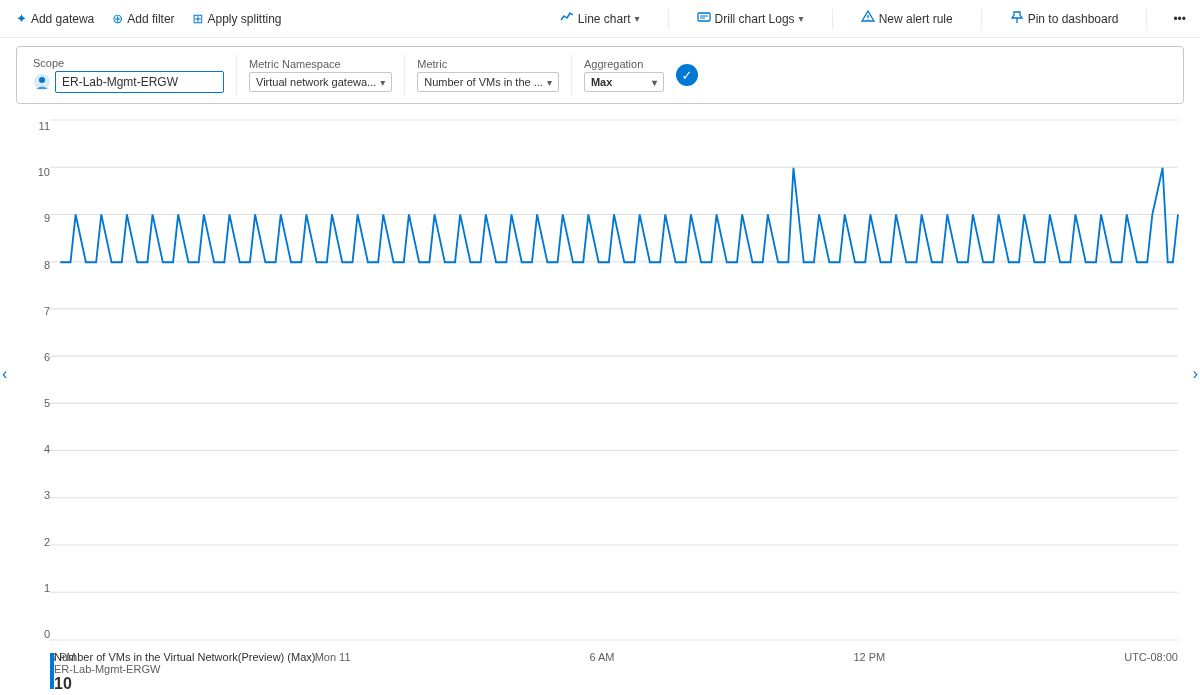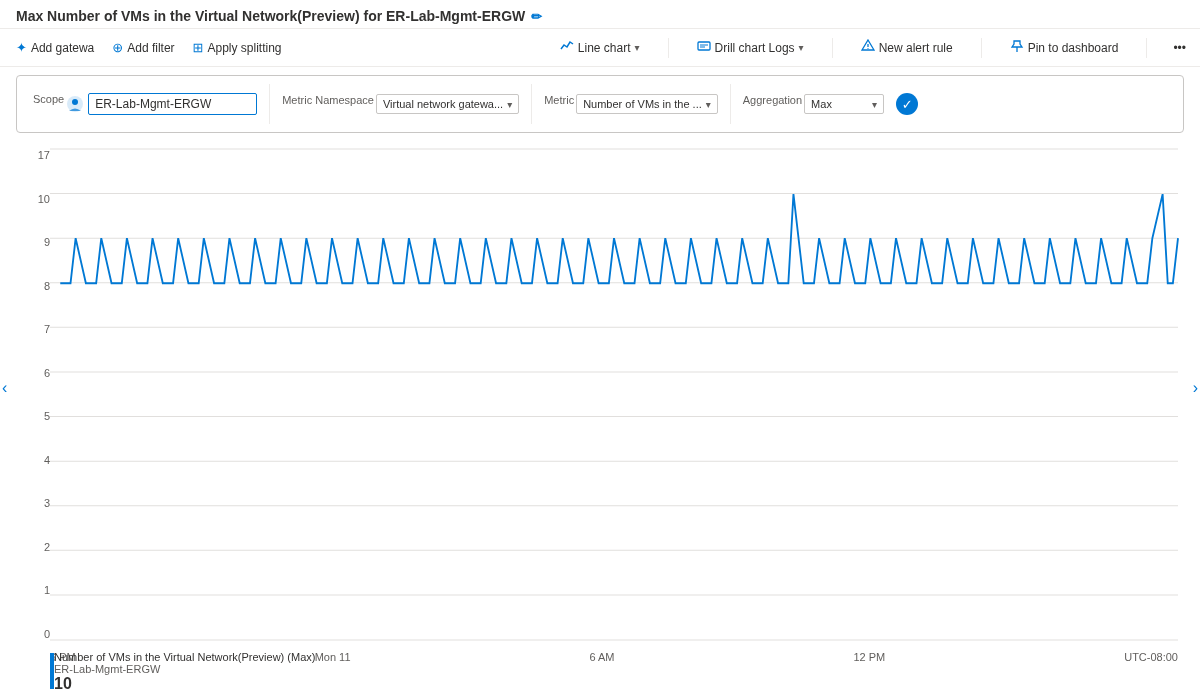--- a/index.html
+++ b/index.html
@@ -17,21 +17,21 @@
     .toolbar-left { display: flex; align-items: center; gap: 2px; }
     .toolbar-right { display: flex; align-items: center; gap: 16px; }
     .toolbar-btn { display: flex; align-items: center; gap: 4px; padding: 4px 8px; border: none; background: transparent; color: #323130; cursor: pointer; font-size: 12px; border-radius: 2px; white-space: nowrap; }
     .toolbar-btn .btn-icon { color: #0078d4; font-size: 13px; }
     .toolbar-btn .chevron { font-size: 10px; color: #605e5c; }
     .toolbar-divider { width: 1px; height: 20px; background: #edebe9; margin: 0 4px; }
     .more-btn { padding: 4px 6px; }
 
     
     .metrics-bar { display: flex; align-items: center; padding: 8px 16px; border: 1px solid #c8c6c4; border-radius: 4px; margin: 8px 16px; gap: 4px; }
-    .metric-group { display: flex; flex-direction: row; gap: 2px; }
+    .metric-group { display: flex; flex-direction: column; gap: 2px; }
     .metric-label { font-size: 11px; color: #605e5c; }
     .metric-dropdown { display: flex; align-items: center; border: 1px solid #c8c6c4; border-radius: 2px; padding: 3px 6px; min-width: 120px; cursor: pointer; background: #fff; }
     .metric-dropdown-text { font-size: 11px; color: #323130; flex: 1; white-space: nowrap; overflow: hidden; text-overflow: ellipsis; max-width: 150px; }
     .metric-dropdown-arrow { font-size: 10px; color: #605e5c; margin-left: 4px; }
     .metric-sep { width: 1px; height: 40px; background: #edebe9; margin: 0 8px; }
     .scope-input { border: 1px solid #0078d4; border-radius: 2px; padding: 3px 6px; font-size: 12px; color: #323130; min-width: 120px; }
     .check-circle { width: 22px; height: 22px; border-radius: 50%; background: #0078d4; color: white; display: flex; align-items: center; justify-content: center; font-size: 13px; margin-left: 8px; flex-shrink: 0; }
 
     
     .chart-area { flex: 1; position: relative; padding: 0 16px 50px 16px; overflow: hidden; }
@@ -49,26 +49,20 @@
     .legend-subtitle { font-size: 11px; color: #605e5c; }
     .legend-value { font-size: 16px; font-weight: 600; color: #323130; }
 
     svg.chart-svg { width: 100%; height: 100%; overflow: visible; }
   </style>
 </head>
 <body>
 
 <div class="page-container">
 
-  <div class="page-header">
-    <div class="page-title">
-      <span>Max Number of VMs in the Virtual Network(Preview) for ER-Lab-Mgmt-ERGW</span>
-      <span class="edit-icon">✏</span>
-    </div>
-  </div>
 
   <div class="toolbar">
     <div class="toolbar-left">
       <button class="toolbar-btn">
         <span class="btn-icon">✦</span>
         <span>Add gatewa</span>
       </button>
       <button class="toolbar-btn">
         <span class="btn-icon">⊕</span>
         <span>Add filter</span>
@@ -156,21 +150,21 @@
       <span class="metric-label">Metric</span>
       <div class="metric-dropdown">
         <span class="metric-dropdown-text">Number of VMs in the ...</span>
         <span class="metric-dropdown-arrow">▾</span>
       </div>
     </div>
     <div class="metric-sep"></div>
 
     <div class="metric-group">
       <span class="metric-label">Aggregation</span>
-      <div class="metric-dropdown" style="min-width:80px;">
+      <div class="metric-dropdown" style="min-width:80px;font-weight:bold;">
         <span class="metric-dropdown-text">Max</span>
         <span class="metric-dropdown-arrow">▾</span>
       </div>
     </div>
     <div class="check-circle">✓</div>
   </div>
 
   <div class="chart-area" style="position:relative; flex:1; padding: 0 20px 60px 16px;">
 
     <button class="nav-arrow nav-arrow-left" style="left:2px; top: calc(50% - 30px);">‹</button>
@@ -200,21 +194,21 @@
           520,134 525,89 535,134 545,134 550,89 560,134 570,134 575,89 585,134 595,134 600,89 610,134
           620,134 625,89 635,134 645,134 650,89 660,134 670,134 675,89 685,134 695,134 700,89 710,134
           720,134 725,45 735,134 745,134 750,89 760,134 770,134 775,89 785,134 795,134 800,89 810,134
           820,134 825,89 835,134 845,134 850,89 860,134 870,134 875,89 885,134 895,134 900,89 910,134
           920,134 925,89 935,134 945,134 950,89 960,134 970,134 975,89 985,134 995,134 1000,89 1010,134
           1020,134 1025,89 1035,134 1045,134 1050,89 1060,134 1070,134 1075,89 1085,45 1090,134 1095,134 1100,89
         "></polyline>
     </svg>
 
     <div style="position:absolute; left:16px; top:8px; bottom:55px; width:34px; display:flex; flex-direction:column; justify-content:space-between; align-items:flex-end; pointer-events:none;">
-      <span class="y-label">17</span>
+      <span class="y-label">11</span>
       <span class="y-label">10</span>
       <span class="y-label">9</span>
       <span class="y-label">8</span>
       <span class="y-label">7</span>
       <span class="y-label">6</span>
       <span class="y-label">5</span>
       <span class="y-label">4</span>
       <span class="y-label">3</span>
       <span class="y-label">2</span>
       <span class="y-label">1</span>

